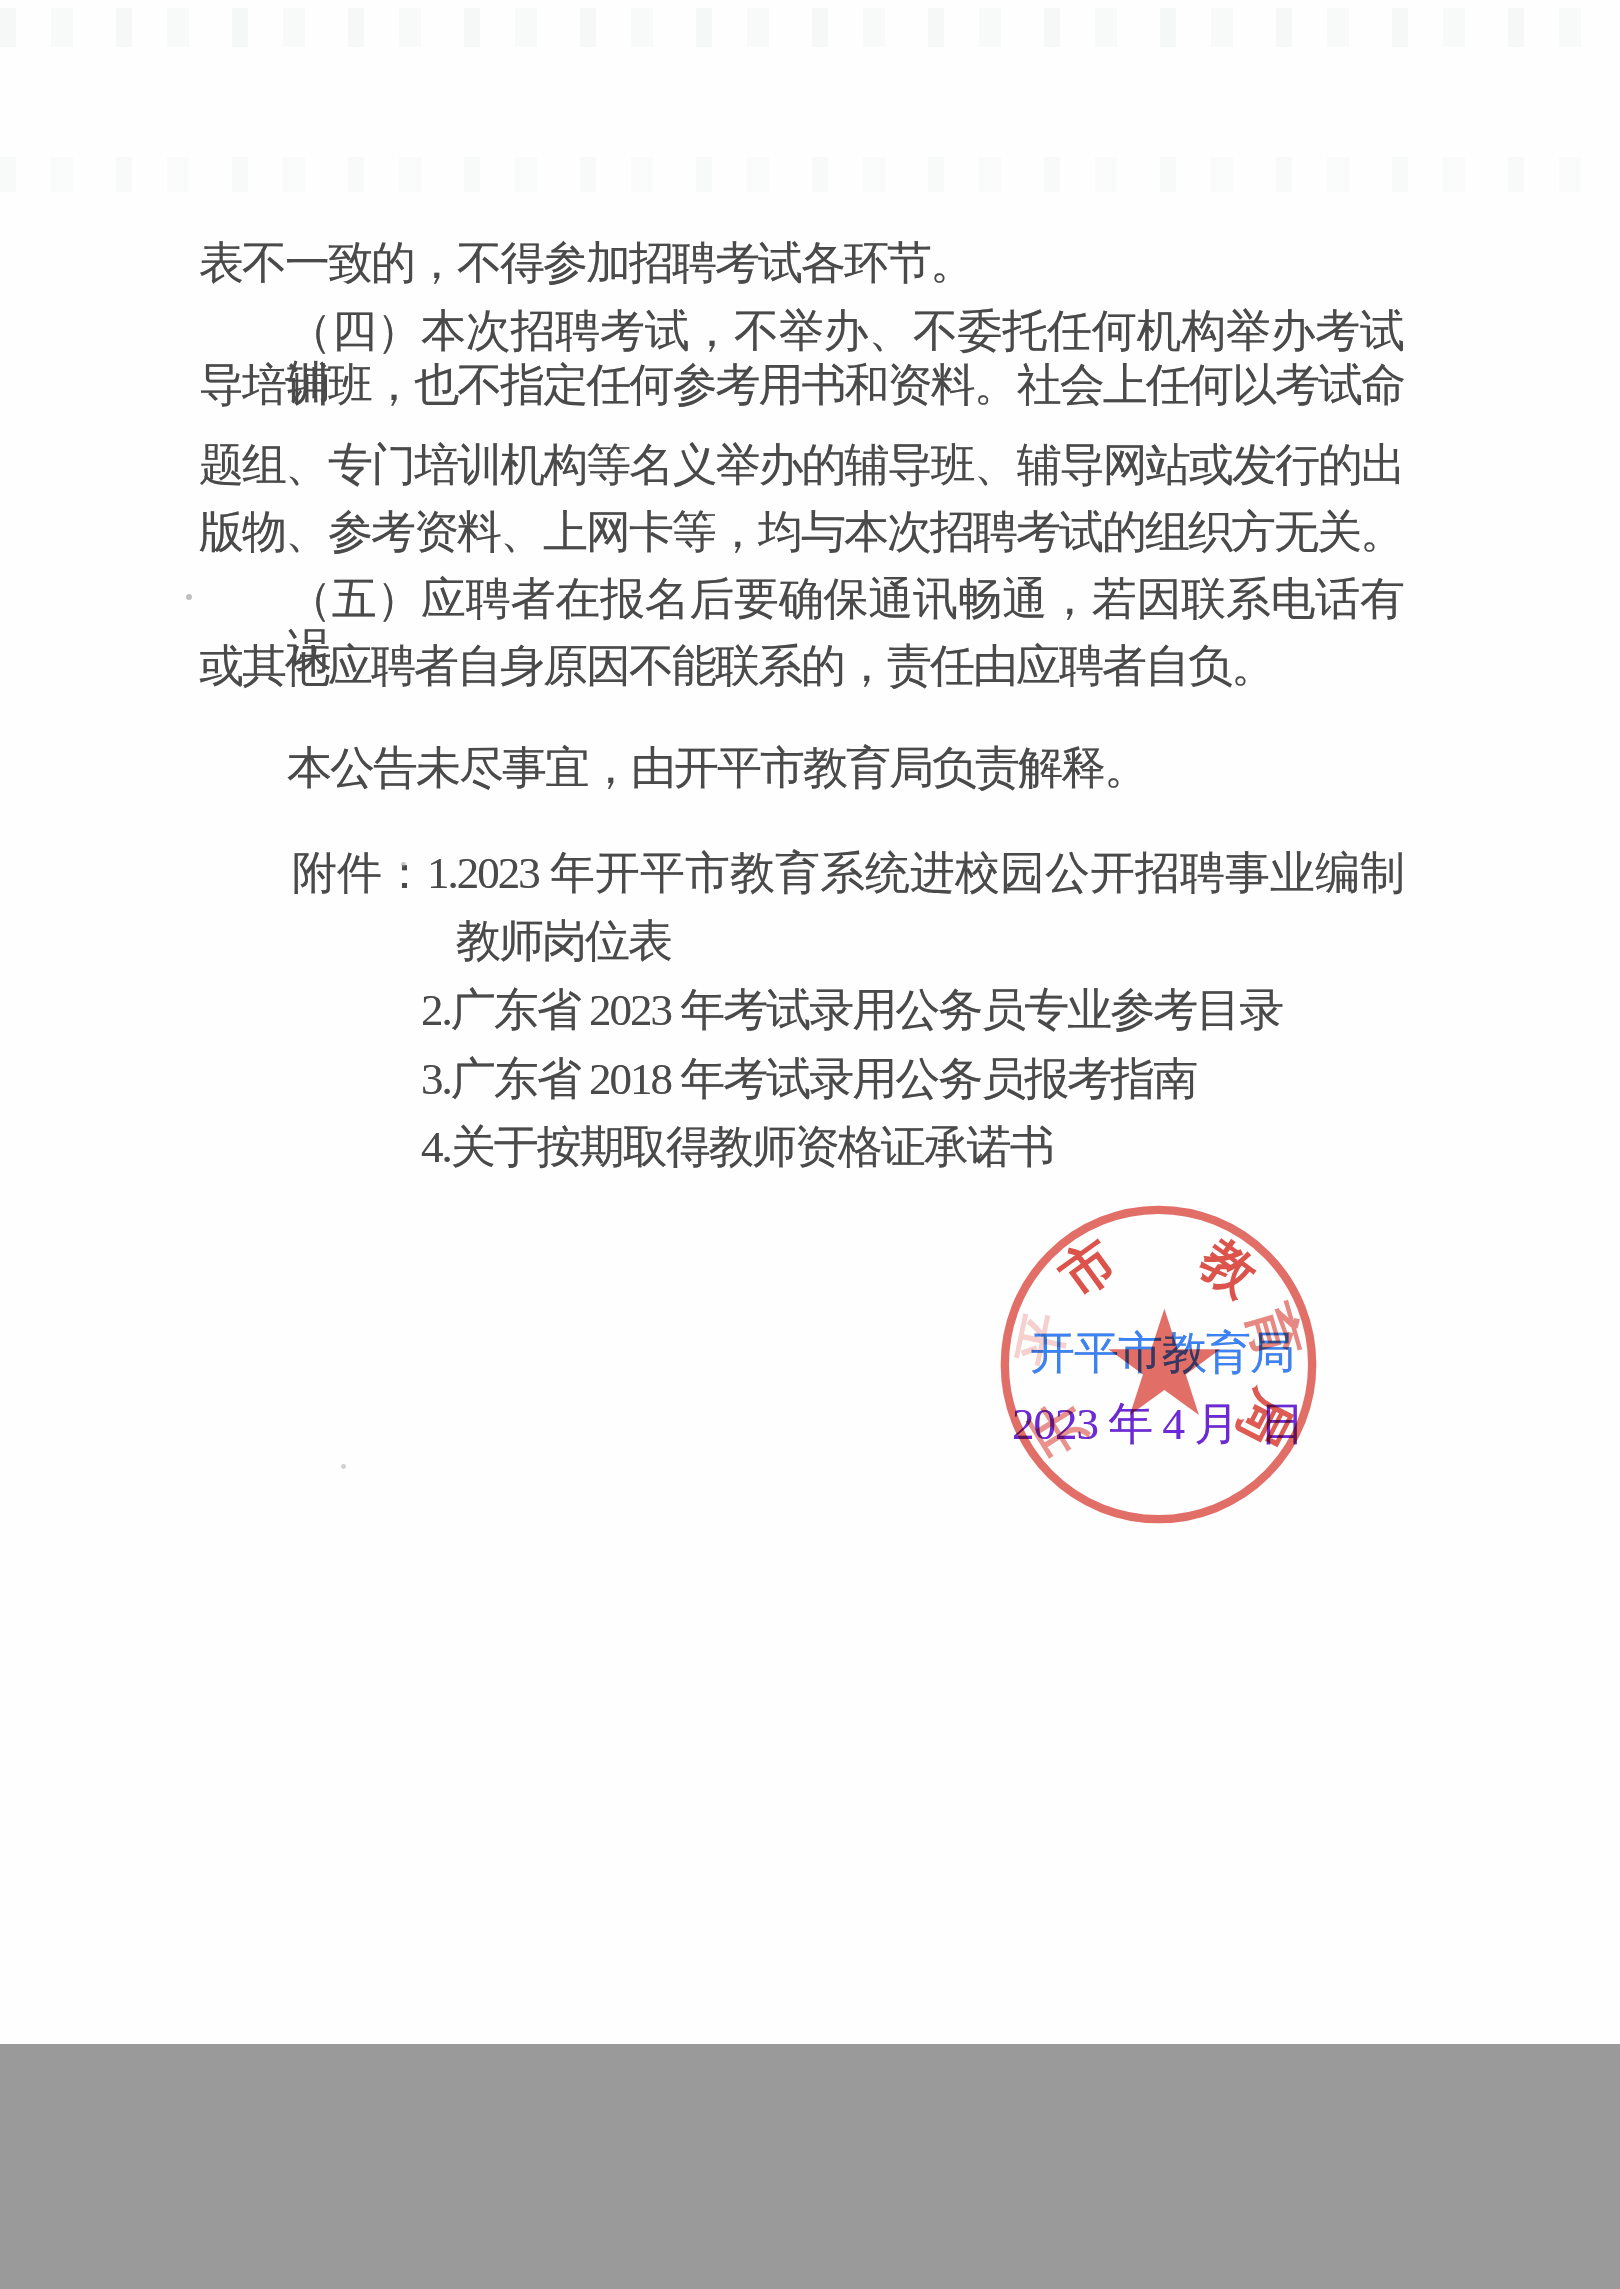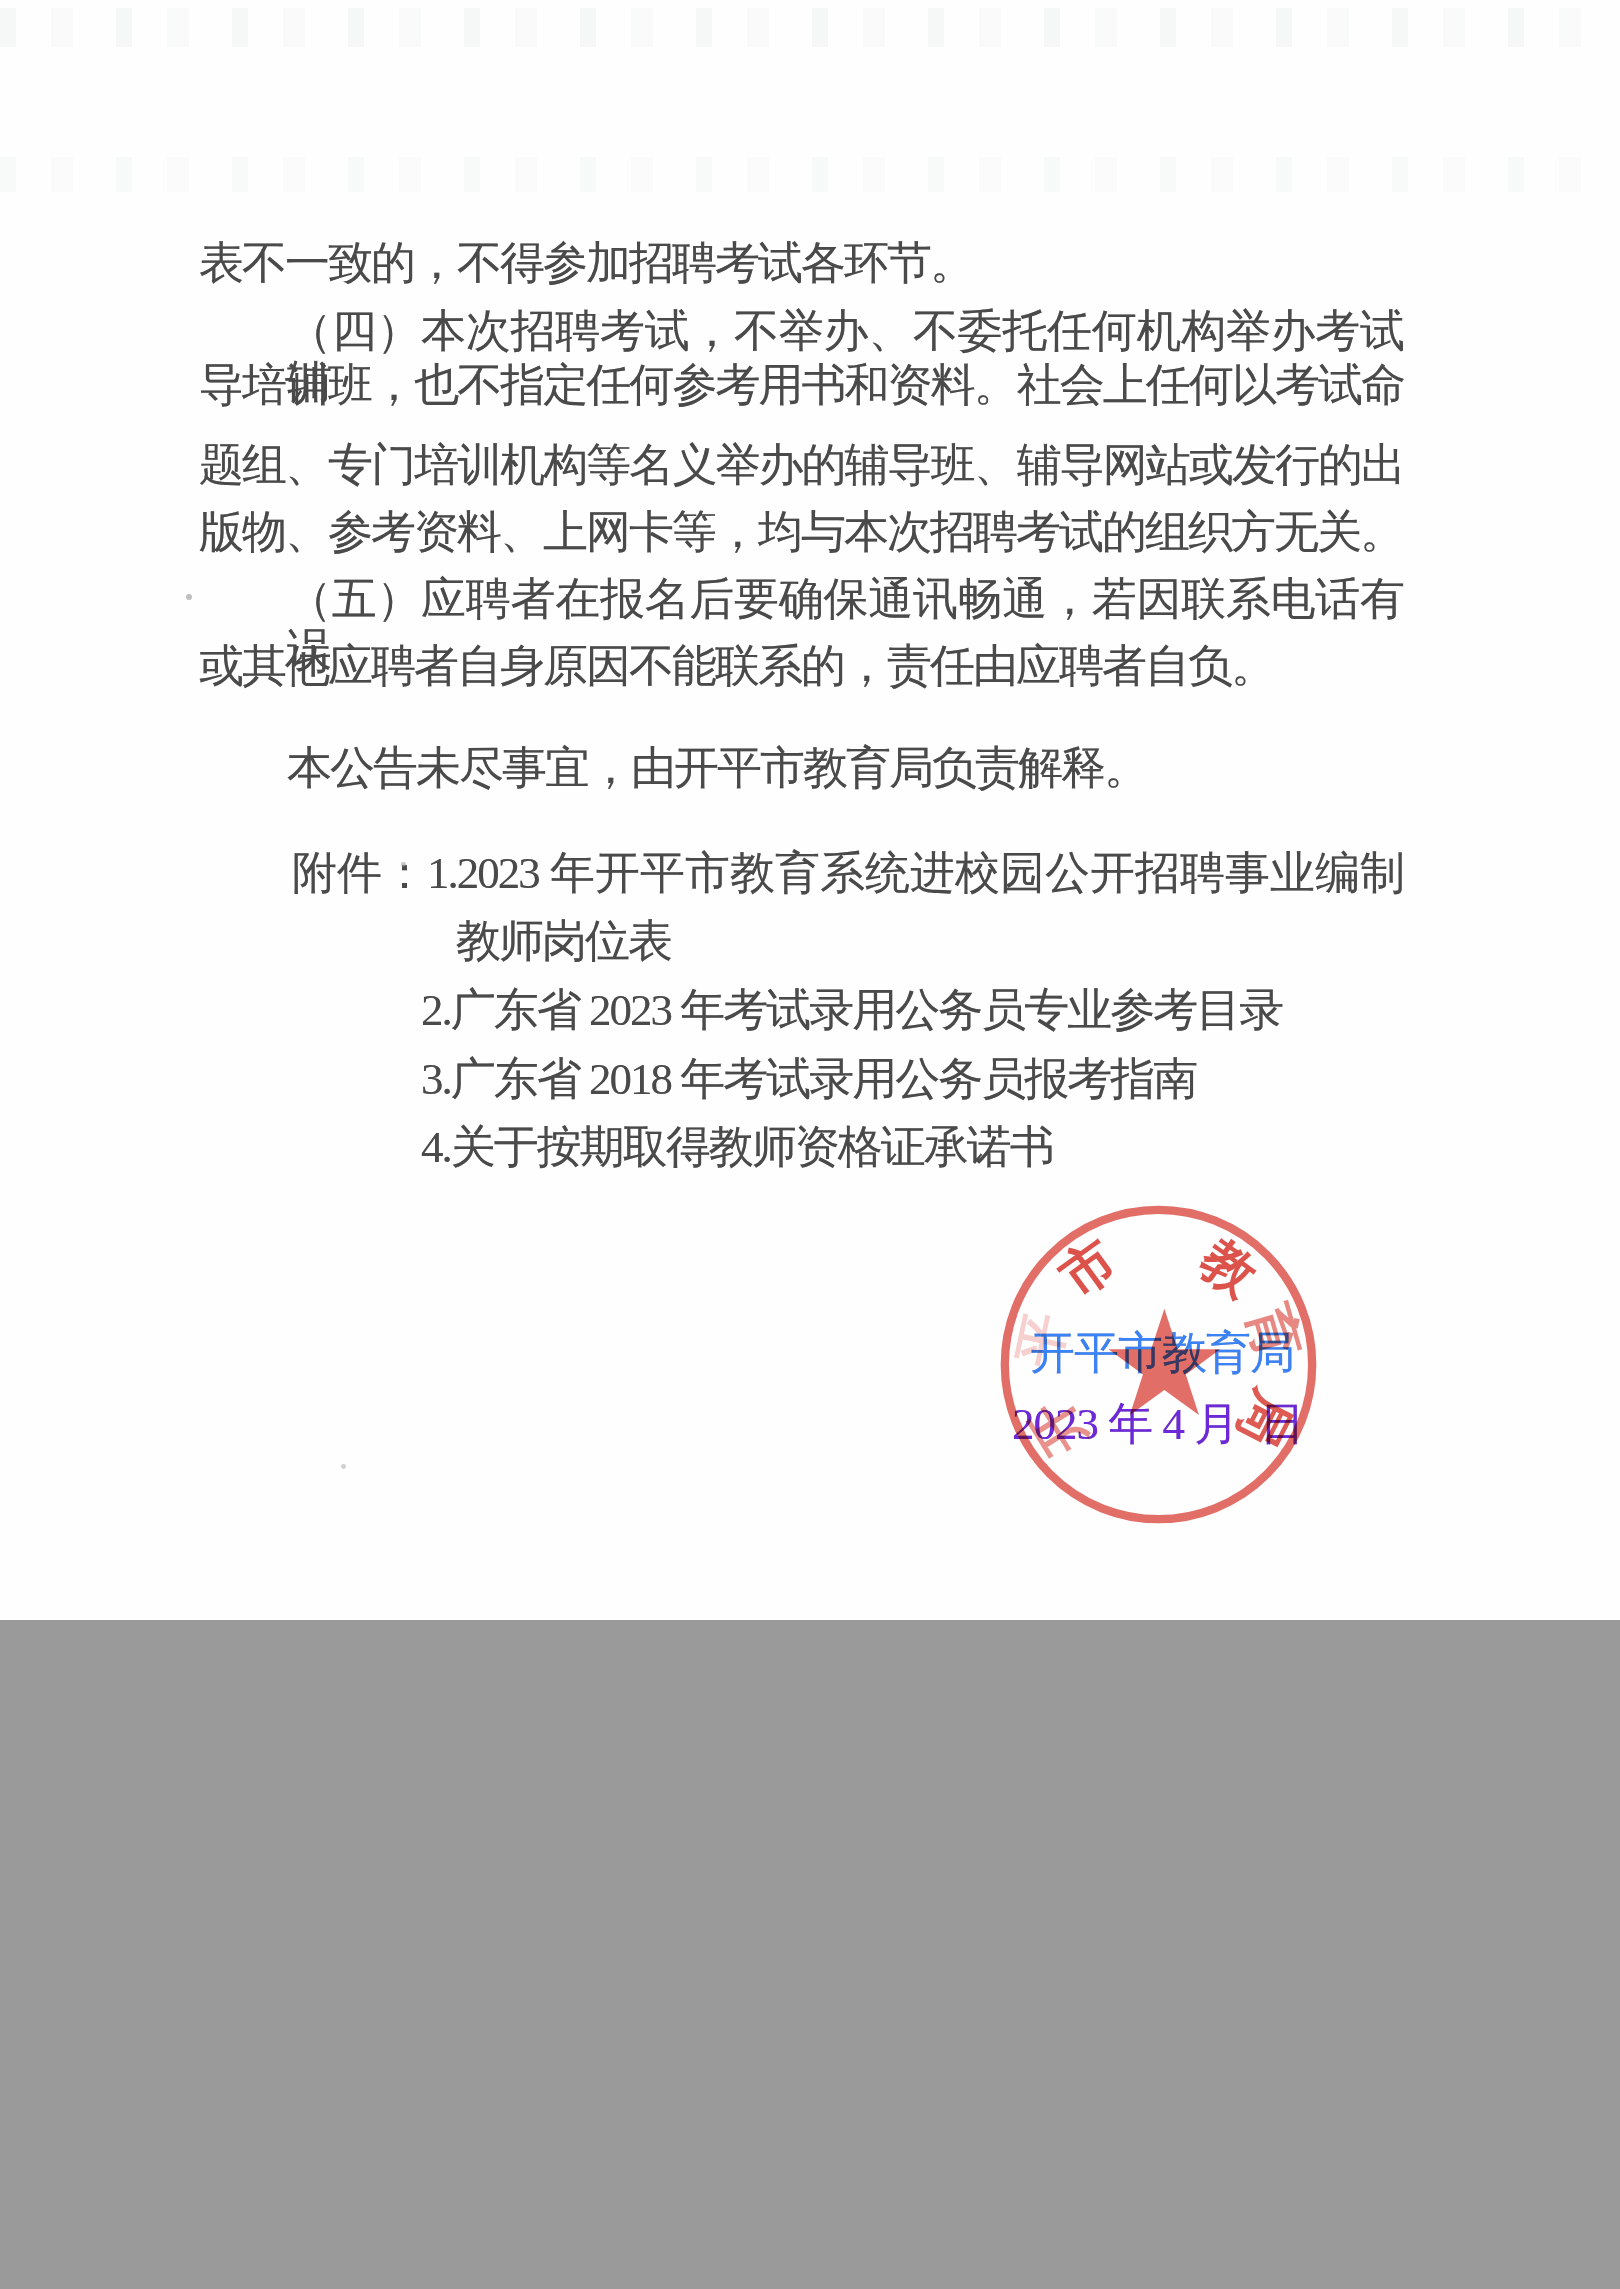--- a/index.html
+++ b/index.html
@@ -1,18 +1,18 @@
 <!DOCTYPE html>
 <html><head>
 <meta charset="utf-8">
 <style>
   html,body{margin:0;padding:0;background:#9a9a9a;}
   .page{
     position:relative;
-    width:1620px;height:1620px;
+    width:1620px;height:2044px;
     margin:0 auto;
     background:#fefefe;
     overflow:hidden;
     font-family:"Liberation Serif","DejaVu Serif",serif;
     color:#484848;
   }
   
   .tline{
     position:absolute;
     font-size:45px;

